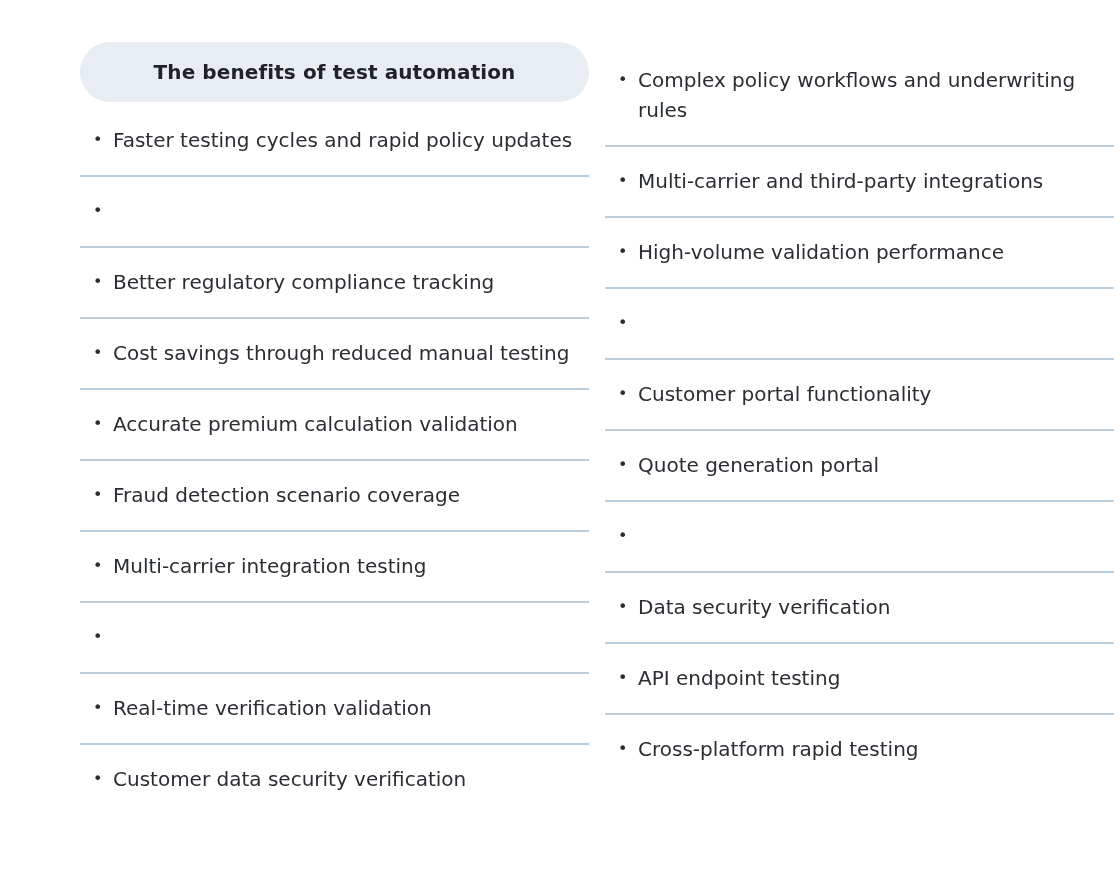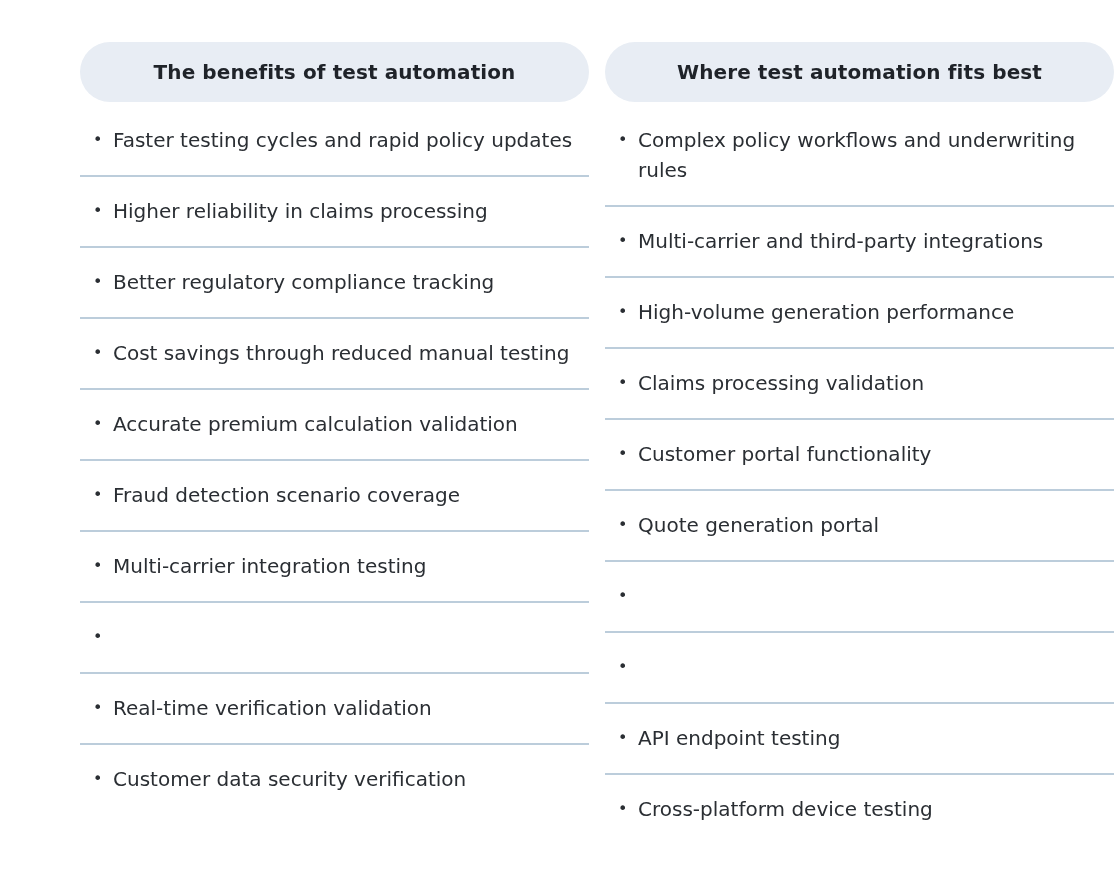--- a/index.html
+++ b/index.html
@@ -76,21 +76,20 @@
 
   <div class="column">
     <div class="pill-header">The benefits of test automation</div>
     <ul class="item-list">
         <li>
           <span class="bullet">•</span>
           <span class="item-text">Faster testing cycles and rapid policy updates</span>
         </li>
         <li>
           <span class="bullet">•</span>
-          <span class="item-text">Higher reliability in claims processing</span>
         </li>
         <li>
           <span class="bullet">•</span>
           <span class="item-text">Better regulatory compliance tracking</span>
         </li>
         <li>
           <span class="bullet">•</span>
           <span class="item-text">Cost savings through reduced manual testing</span>
         </li>
         <li>
@@ -113,56 +112,55 @@
           <span class="item-text">Real-time verification validation</span>
         </li>
         <li>
           <span class="bullet">•</span>
           <span class="item-text">Customer data security verification</span>
         </li>
       </ul>
   </div>
 
   <div class="column">
-    <div class="pill-header">Where test automation fits best</div>
     <ul class="item-list">
         <li>
           <span class="bullet">•</span>
           <span class="item-text">Complex policy workflows and underwriting rules</span>
         </li>
         <li>
           <span class="bullet">•</span>
           <span class="item-text">Multi-carrier and third-party integrations</span>
         </li>
         <li>
           <span class="bullet">•</span>
-          <span class="item-text">High-volume generation performance</span>
+          <span class="item-text">High-volume validation performance</span>
         </li>
         <li>
           <span class="bullet">•</span>
-          <span class="item-text">Claims processing validation</span>
         </li>
         <li>
           <span class="bullet">•</span>
           <span class="item-text">Customer portal functionality</span>
         </li>
         <li>
           <span class="bullet">•</span>
           <span class="item-text">Quote generation portal</span>
         </li>
         <li>
           <span class="bullet">•</span>
         </li>
         <li>
           <span class="bullet">•</span>
+          <span class="item-text">Data security verification</span>
         </li>
         <li>
           <span class="bullet">•</span>
           <span class="item-text">API endpoint testing</span>
         </li>
         <li>
           <span class="bullet">•</span>
-          <span class="item-text">Cross-platform device testing</span>
+          <span class="item-text">Cross-platform rapid testing</span>
         </li>
       </ul>
   </div>
 
 </div>
 
 </body></html>

